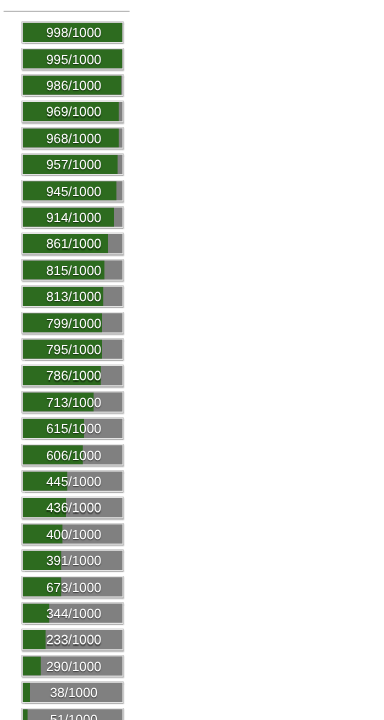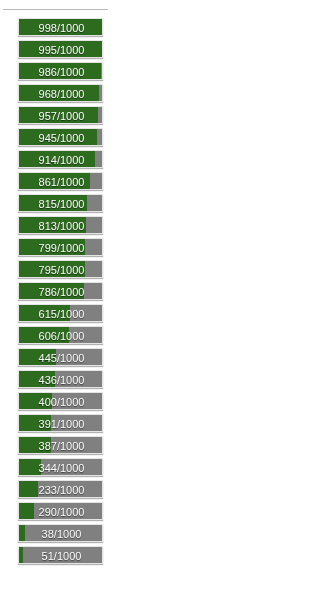--- a/index.html
+++ b/index.html
@@ -102,20 +102,26 @@
         </div>
       </div>
       <div class="bar-row">
         <div class="bar-track">
           <div class="bar-fill" style="width: 98.6%;"></div>
           <div class="bar-label">986/1000</div>
         </div>
       </div>
       <div class="bar-row">
         <div class="bar-track">
+          <div class="bar-fill" style="width: 96.9%;"></div>
+          <div class="bar-label">969/1000</div>
+        </div>
+      </div>
+      <div class="bar-row">
+        <div class="bar-track">
           <div class="bar-fill" style="width: 96.8%;"></div>
           <div class="bar-label">968/1000</div>
         </div>
       </div>
       <div class="bar-row">
         <div class="bar-track">
           <div class="bar-fill" style="width: 95.7%;"></div>
           <div class="bar-label">957/1000</div>
         </div>
       </div>
@@ -162,20 +168,26 @@
         </div>
       </div>
       <div class="bar-row">
         <div class="bar-track">
           <div class="bar-fill" style="width: 78.6%;"></div>
           <div class="bar-label">786/1000</div>
         </div>
       </div>
       <div class="bar-row">
         <div class="bar-track">
+          <div class="bar-fill" style="width: 71.3%;"></div>
+          <div class="bar-label">713/1000</div>
+        </div>
+      </div>
+      <div class="bar-row">
+        <div class="bar-track">
           <div class="bar-fill" style="width: 61.5%;"></div>
           <div class="bar-label">615/1000</div>
         </div>
       </div>
       <div class="bar-row">
         <div class="bar-track">
           <div class="bar-fill" style="width: 60.6%;"></div>
           <div class="bar-label">606/1000</div>
         </div>
       </div>
@@ -199,21 +211,21 @@
       </div>
       <div class="bar-row">
         <div class="bar-track">
           <div class="bar-fill" style="width: 39.1%;"></div>
           <div class="bar-label">391/1000</div>
         </div>
       </div>
       <div class="bar-row">
         <div class="bar-track">
           <div class="bar-fill" style="width: 38.7%;"></div>
-          <div class="bar-label">387/1000</div>
+          <div class="bar-label">673/1000</div>
         </div>
       </div>
       <div class="bar-row">
         <div class="bar-track">
           <div class="bar-fill" style="width: 26.9%;"></div>
           <div class="bar-label">344/1000</div>
         </div>
       </div>
       <div class="bar-row">
         <div class="bar-track">

